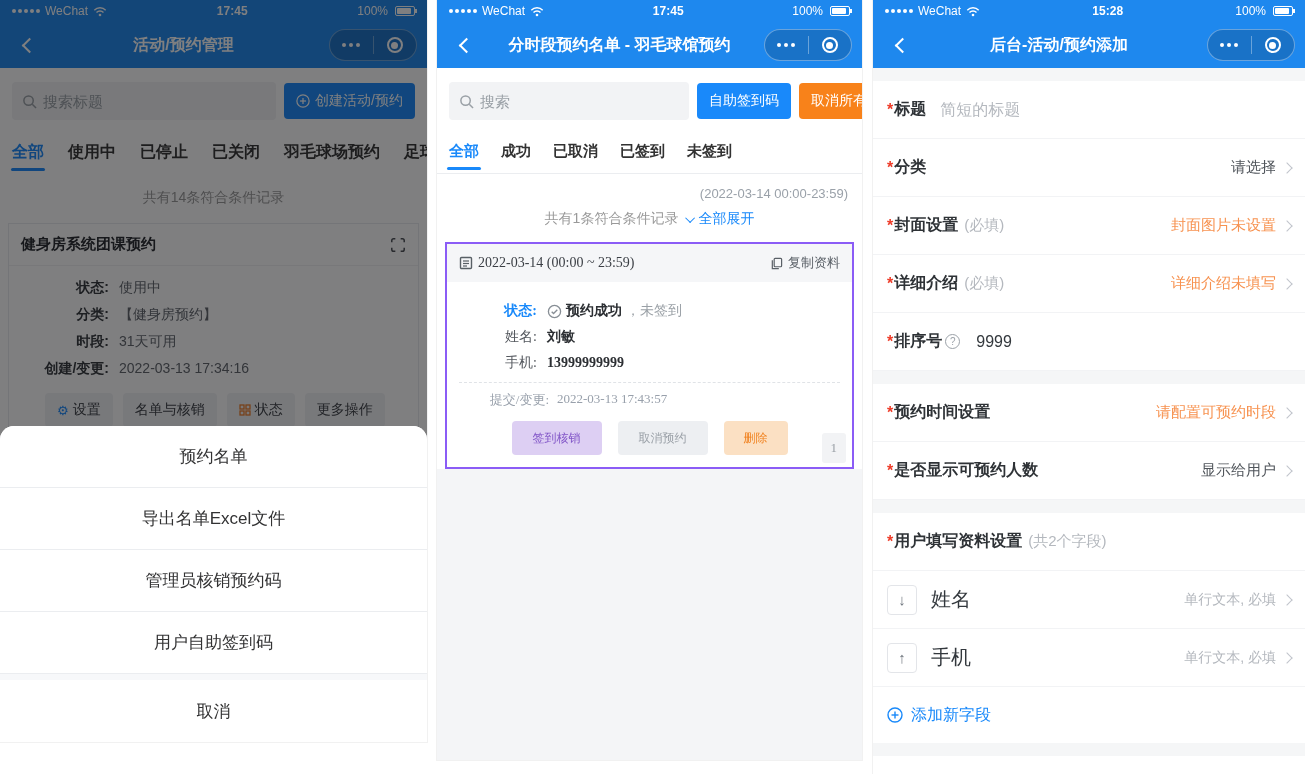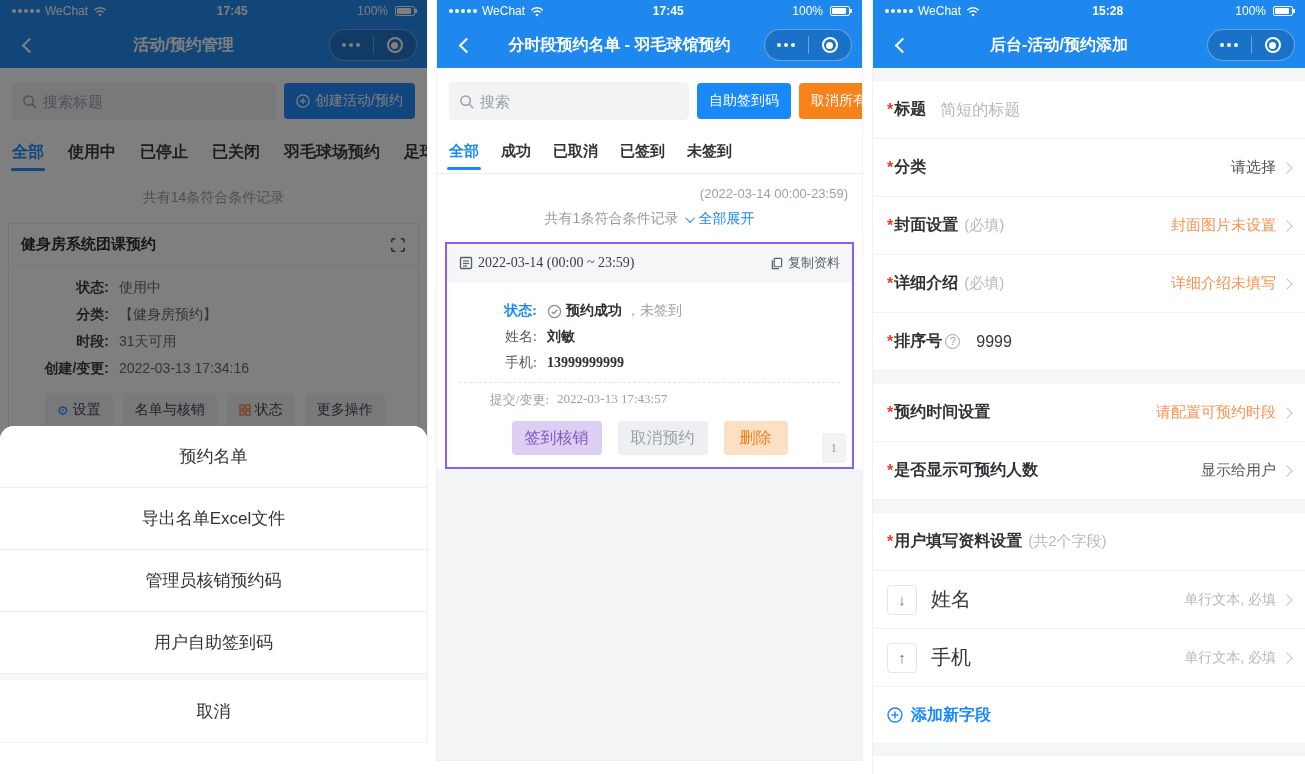--- a/index.html
+++ b/index.html
@@ -81,21 +81,21 @@
   .mrow .lab { width:78px; text-align:right; flex-shrink:0; color:#54585e; }
   .mrow .lab.blue { color:#1989fa; font-weight:bold; }
   .mrow .cnt { margin-left:10px; display:flex; align-items:center; gap:4px; }
   .strong { color:#2c2f33; font-weight:bold; }
   .muted { color:#9aa0a6; }
   .dash { border-top:1px dashed #e0e3e7; margin:10px 0 8px; }
   .submit-row { display:flex; font-size:13px; color:#98a0ab; }
   .submit-row .lab { width:90px; text-align:right; flex-shrink:0; }
   .submit-row .val { margin-left:8px; }
   .mbtns { display:flex; justify-content:center; gap:16px; margin-top:12px; }
-  .mbtn { border:none; border-radius:4px; height:34px; width:90px; font-size:16px; font-family:inherit; cursor:pointer; }
+  .mbtn { border:none; border-radius:4px; height:34px; width:90px; font-size:12px; font-family:inherit; cursor:pointer; }
   .mbtn.purple { background:#ddcff3; color:#8256c8; }
   .mbtn.gray { background:#edeff2; color:#9ba1a8; }
   .mbtn.del { background:#fbe0c3; color:#f0811e; width:64px; }
   .page-badge { position:absolute; right:6px; bottom:4px; background:#f2f3f5; color:#9aa0a6; font-size:13px; padding:7px 9px; border-radius:3px; }
   .mid-rest { flex:1; background:#f4f5f7; }
 
   
   .gap { height:13px; background:#f5f6f7; }
   .frow { min-height:58px; display:flex; align-items:center; padding:0 14px; background:#fff; border-bottom:1px solid #f2f3f5; }
   .flabel { font-size:16px; font-weight:bold; color:#2e3236; display:flex; align-items:center; }
@@ -106,21 +106,21 @@
   .vorange { color:#f79250; }
   .chev-r { width:8px; height:8px; border-top:1.8px solid #c0c4cb; border-right:1.8px solid #c0c4cb; transform:rotate(45deg); flex-shrink:0; }
   .frow input { border:none; outline:none; background:transparent; font-size:16px; margin-left:14px; flex:1; color:#33383d; font-family:inherit; }
   .frow input::placeholder { color:#b4b8be; }
   .help { width:15px; height:15px; border:1px solid #9ba1a8; border-radius:50%; color:#9ba1a8; font-size:10px; display:flex; align-items:center; justify-content:center; margin-left:3px; font-weight:normal; }
   .sortval { margin-left:16px; font-size:16px; color:#33383d; }
   .fieldrow { gap:0; }
   .arrow-btn { width:30px; height:30px; border:1px solid #e3e5e9; border-radius:4px; background:#fff; color:#70767e; font-size:15px; display:flex; align-items:center; justify-content:center; margin-right:14px; cursor:pointer; flex-shrink:0; }
   .fname { font-size:20px; color:#33383d; }
   .fdesc { color:#b4b8be; font-size:14px; }
-  .addrow { display:flex; align-items:center; gap:8px; padding:0 14px; height:56px; background:#fff; color:#1989fa; font-size:16px; font-weight:bold; cursor:pointer; }
+  .addrow { display:flex; align-items:center; gap:8px; padding:0 14px; height:56px; background:#fff; color:#1989fa; font-size:16px; font-weight:normal; cursor:pointer; }
   .white-sliver { height:18px; background:#fff; margin-top:13px; }
 
   svg { display:block; }
 </style>
 </head>
 <body>
 
 <div class="stage">
 
   <div class="phone lp">

